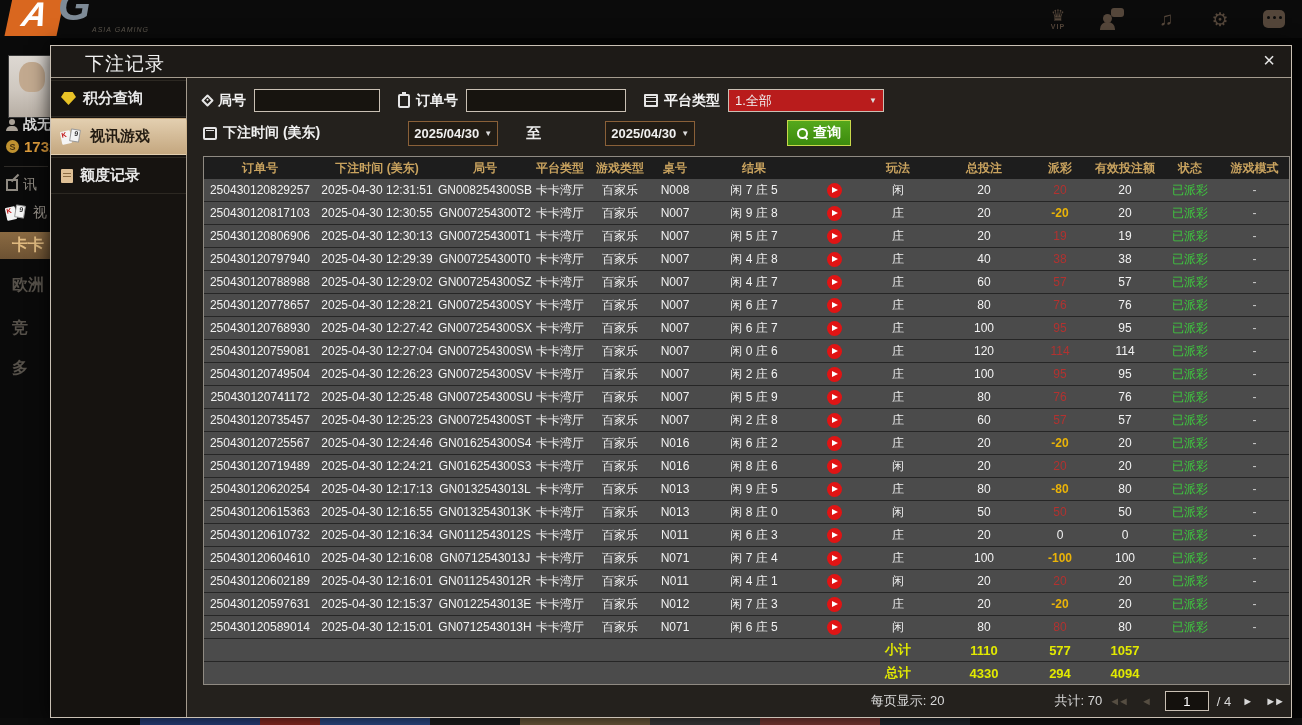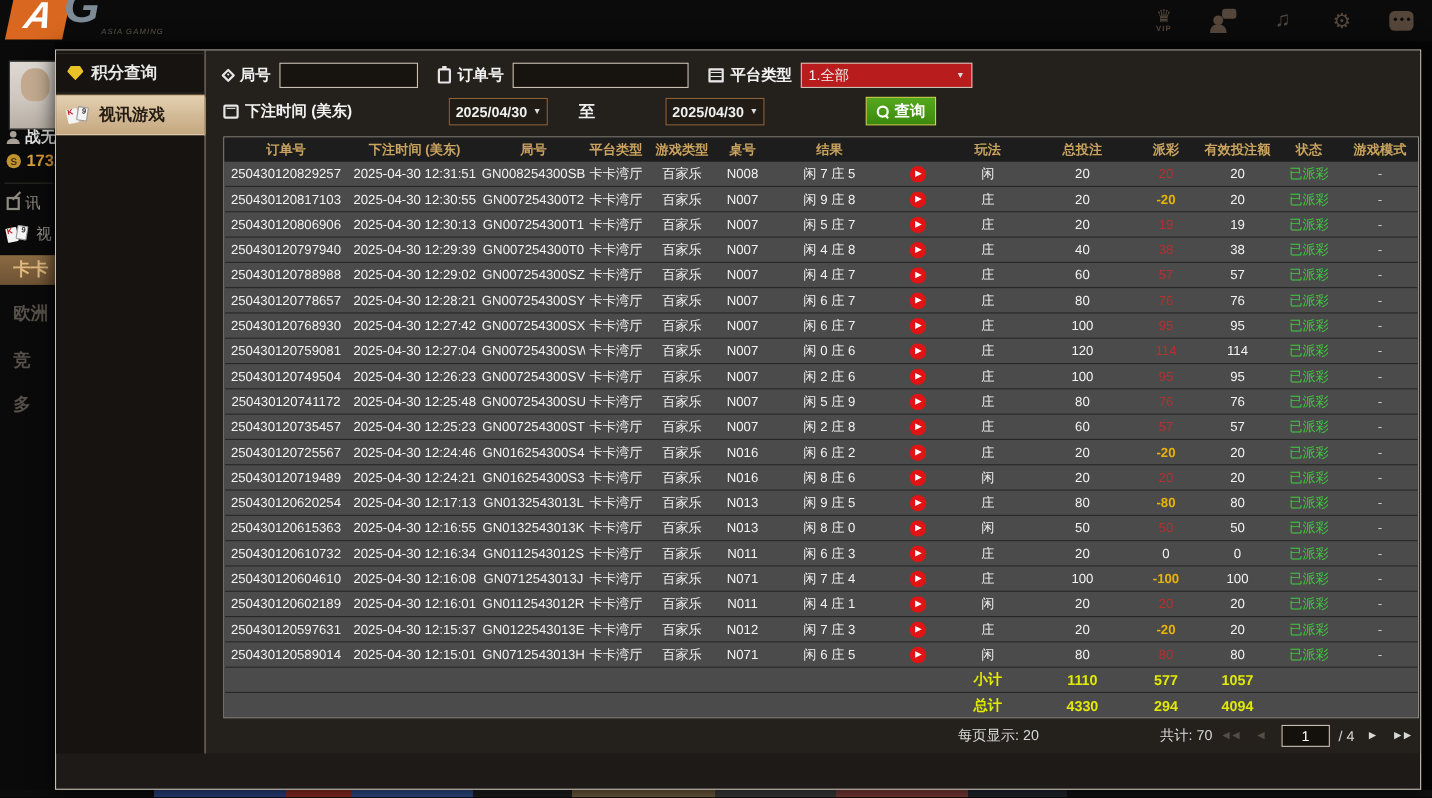--- a/index.html
+++ b/index.html
@@ -209,34 +209,42 @@
     <i style="width:110px;background:#2c4a86;"></i>
     <i style="width:90px;background:#1c1c1c;"></i>
     <i style="width:130px;background:#6e5a3c;"></i>
     <i style="width:110px;background:#3a3a3a;"></i>
     <i style="width:120px;background:#7c3a34;"></i>
     <i style="width:90px;background:#20262c;"></i>
     <i style="flex:1;background:#101010;"></i>
   </div>
 
   <div class="modal">
+    <div class="modal-header">
+      <div class="modal-title">下注记录</div>
+      <div class="modal-close">×</div>
+    </div>
     <div class="modal-body">
 
       <div class="tab-col">
         <div class="tab">
           <span class="diamond-ic"></span>
           <span>积分查询</span>
         </div>
         <div class="tab active">
           <span class="mini-cards">
               <span class="c1">K</span>
               <span class="c2">9</span>
             </span>
           <span>视讯游戏</span>
           <span class="tab-arrow"></span>
+        </div>
+        <div class="tab">
+          <span class="doc-ic"></span>
+          <span>额度记录</span>
         </div>
       </div>
 
       <div class="content">
 
         <div class="filters1">
           <span class="tag-ic"></span>
           <span class="flabel">局号</span>
           <input class="inp w125" style="">
           <span class="gap"></span>

